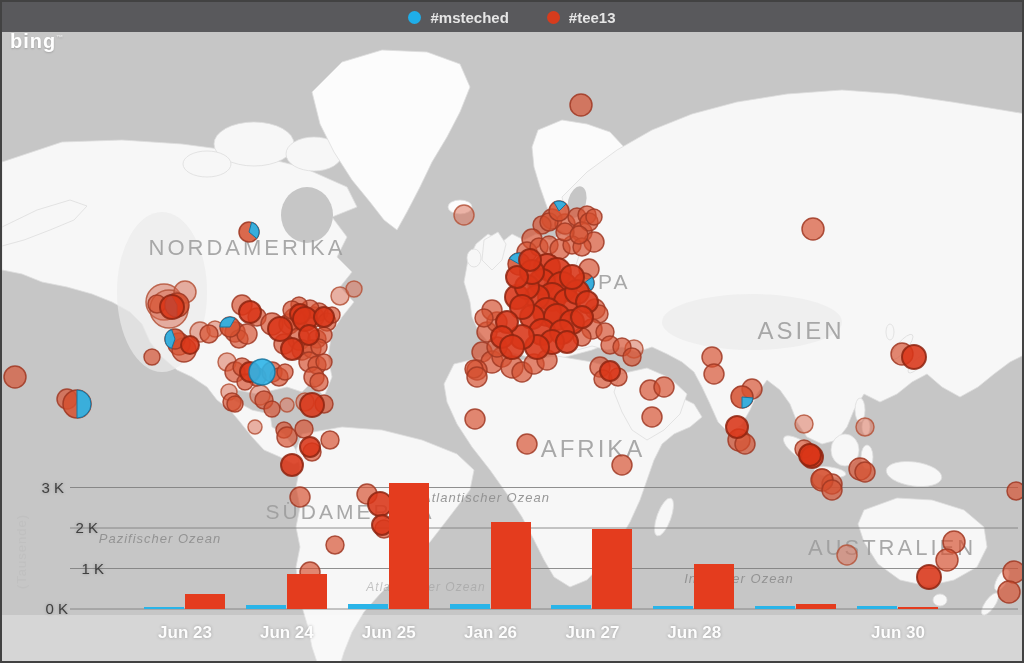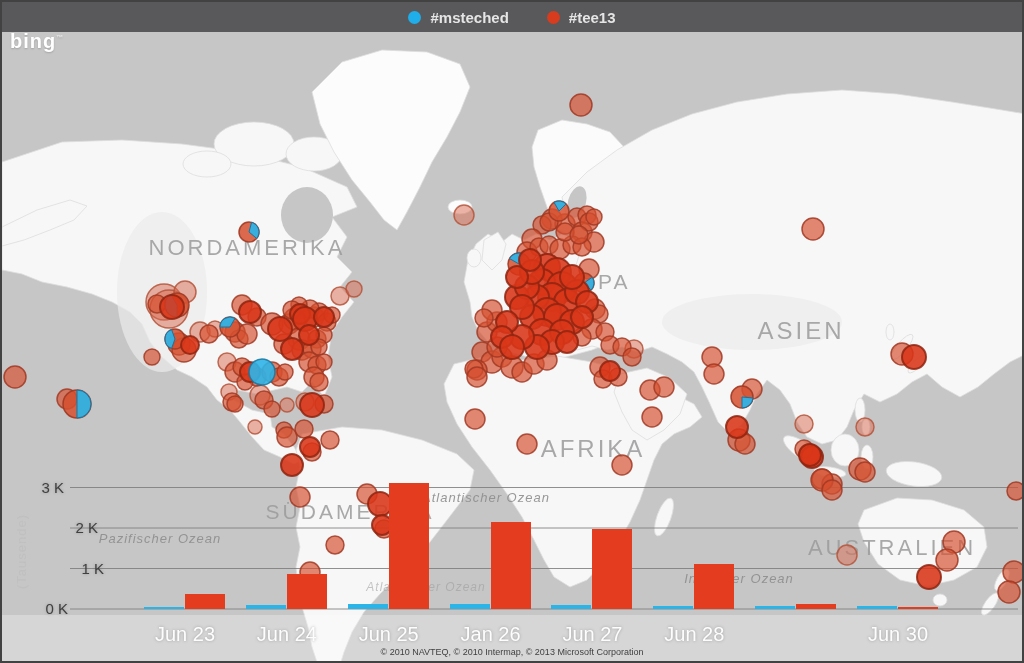--- a/index.html
+++ b/index.html
@@ -19,22 +19,22 @@
   
   #axis-band{position:absolute;left:0;top:613px;width:100%;height:50px;background:rgba(255,255,255,0.28);
              z-index:10;pointer-events:none;}
   
   #bars-layer{position:absolute;left:0;top:0;width:100%;height:100%;z-index:15;}
   .bar{position:absolute;}
   #yticks{position:absolute;left:0;top:0;z-index:20;}
   .ytick-label{position:absolute;width:62px;text-align:right;color:#404040;font-size:15px;
                text-shadow:0 0 3px rgba(90,90,90,0.45);}
   #xlabels{position:absolute;left:0;top:0;z-index:20;}
-  .xlabel{position:absolute;width:84px;text-align:center;color:#fdfdfd;font-size:20px;
-          text-shadow:0 0 3px rgba(90,90,90,0.45);}
+  .xlabel{position:absolute;width:84px;text-align:center;color:#fdfdfd;font-size:17px;
+          text-shadow:0 0 3px rgba(90,90,90,0.45);font-weight:bold;}
   #ylabel-vertical{position:absolute;left:12px;top:478px;height:142px;z-index:20;
                    writing-mode:vertical-rl;transform:rotate(180deg);
                    color:rgba(190,190,190,0.8);font-size:13px;letter-spacing:1px;text-align:center;}
   #attribution{position:absolute;left:0;top:645px;width:100%;text-align:center;z-index:20;
                color:#3f3f3f;font-size:9px;}
 </style>
 </head>
 <body>
 
 <div id="app">
@@ -393,15 +393,14 @@
       <div class="xlabel" style="left: 141px; top: 621px;">Jun 23</div>
       <div class="xlabel" style="left: 242.86px; top: 621px;">Jun 24</div>
       <div class="xlabel" style="left: 344.72px; top: 621px;">Jun 25</div>
       <div class="xlabel" style="left: 446.58px; top: 621px;">Jan 26</div>
       <div class="xlabel" style="left: 548.44px; top: 621px;">Jun 27</div>
       <div class="xlabel" style="left: 650.3px; top: 621px;">Jun 28</div>
       <div class="xlabel" style="left: 752.16px; top: 621px; margin-top: 45px;">Jun 29</div>
       <div class="xlabel" style="left: 854.02px; top: 621px;">Jun 30</div>
     </div>
   <div id="ylabel-vertical">(Tausende)</div>
-  <div id="attribution">© 2010 NAVTEQ, © 2010 Intermap, © 2013 Microsoft Corporation</div>
 
 </div>
 
 </body></html>

